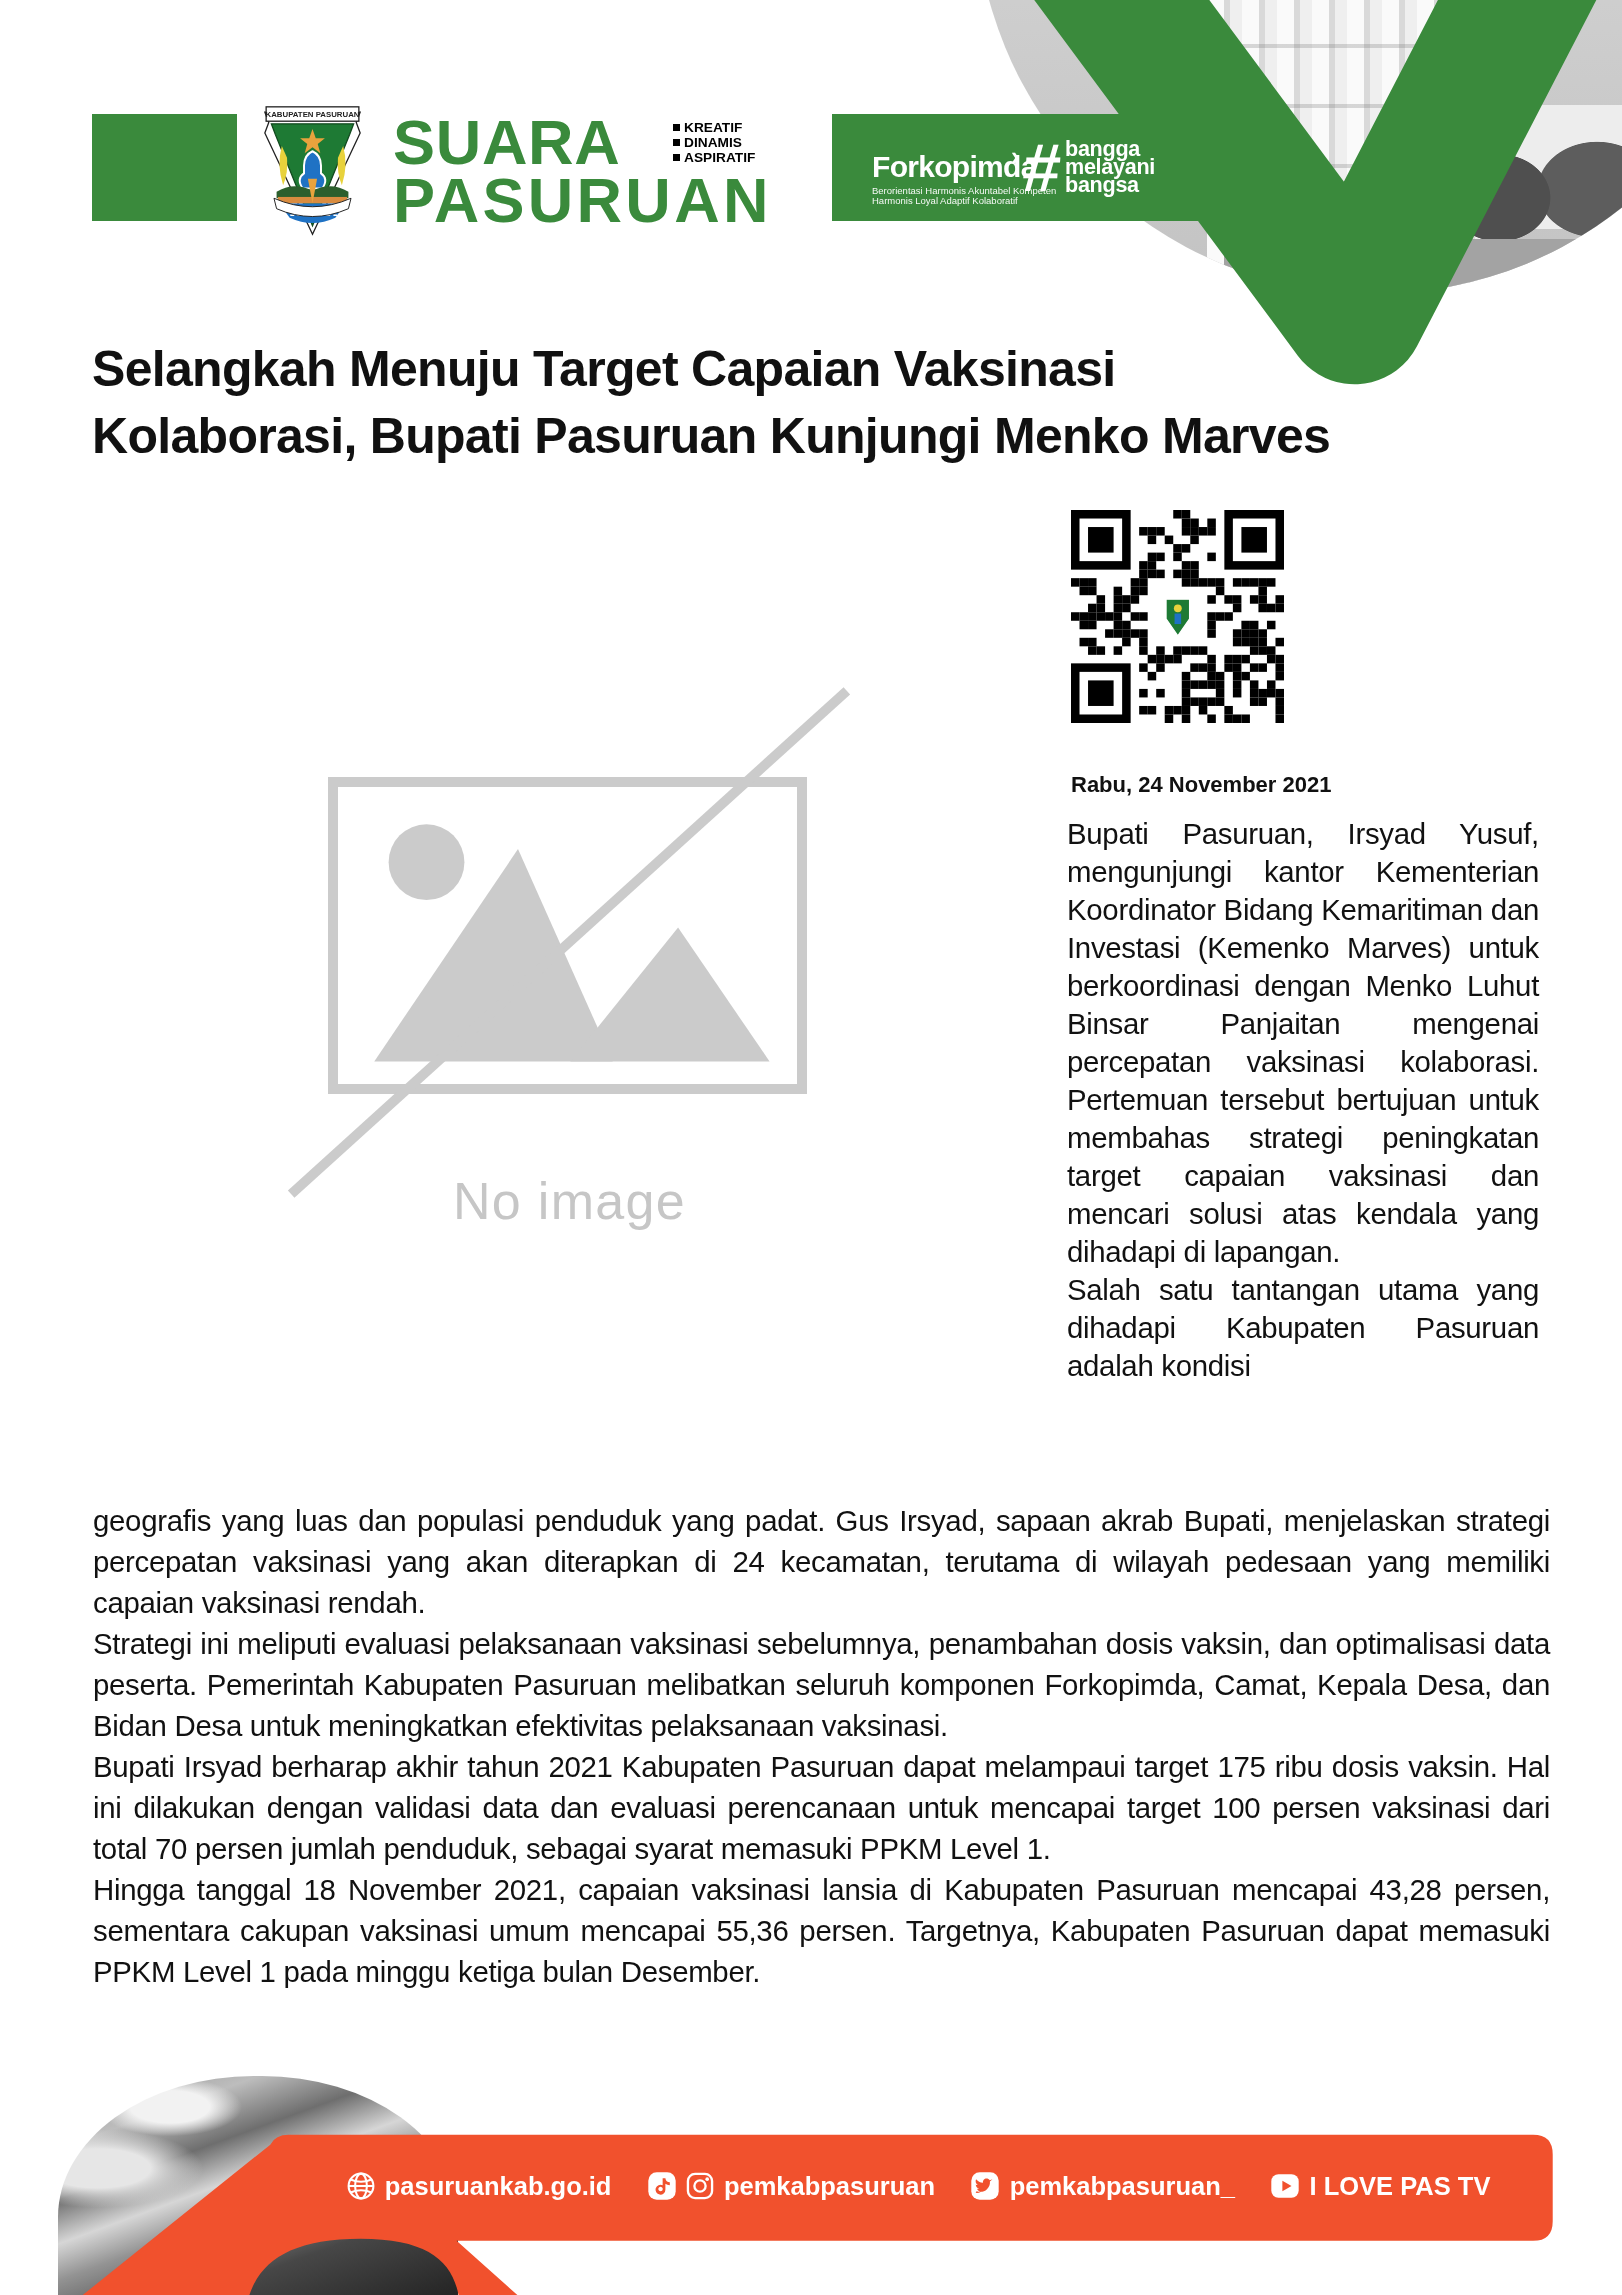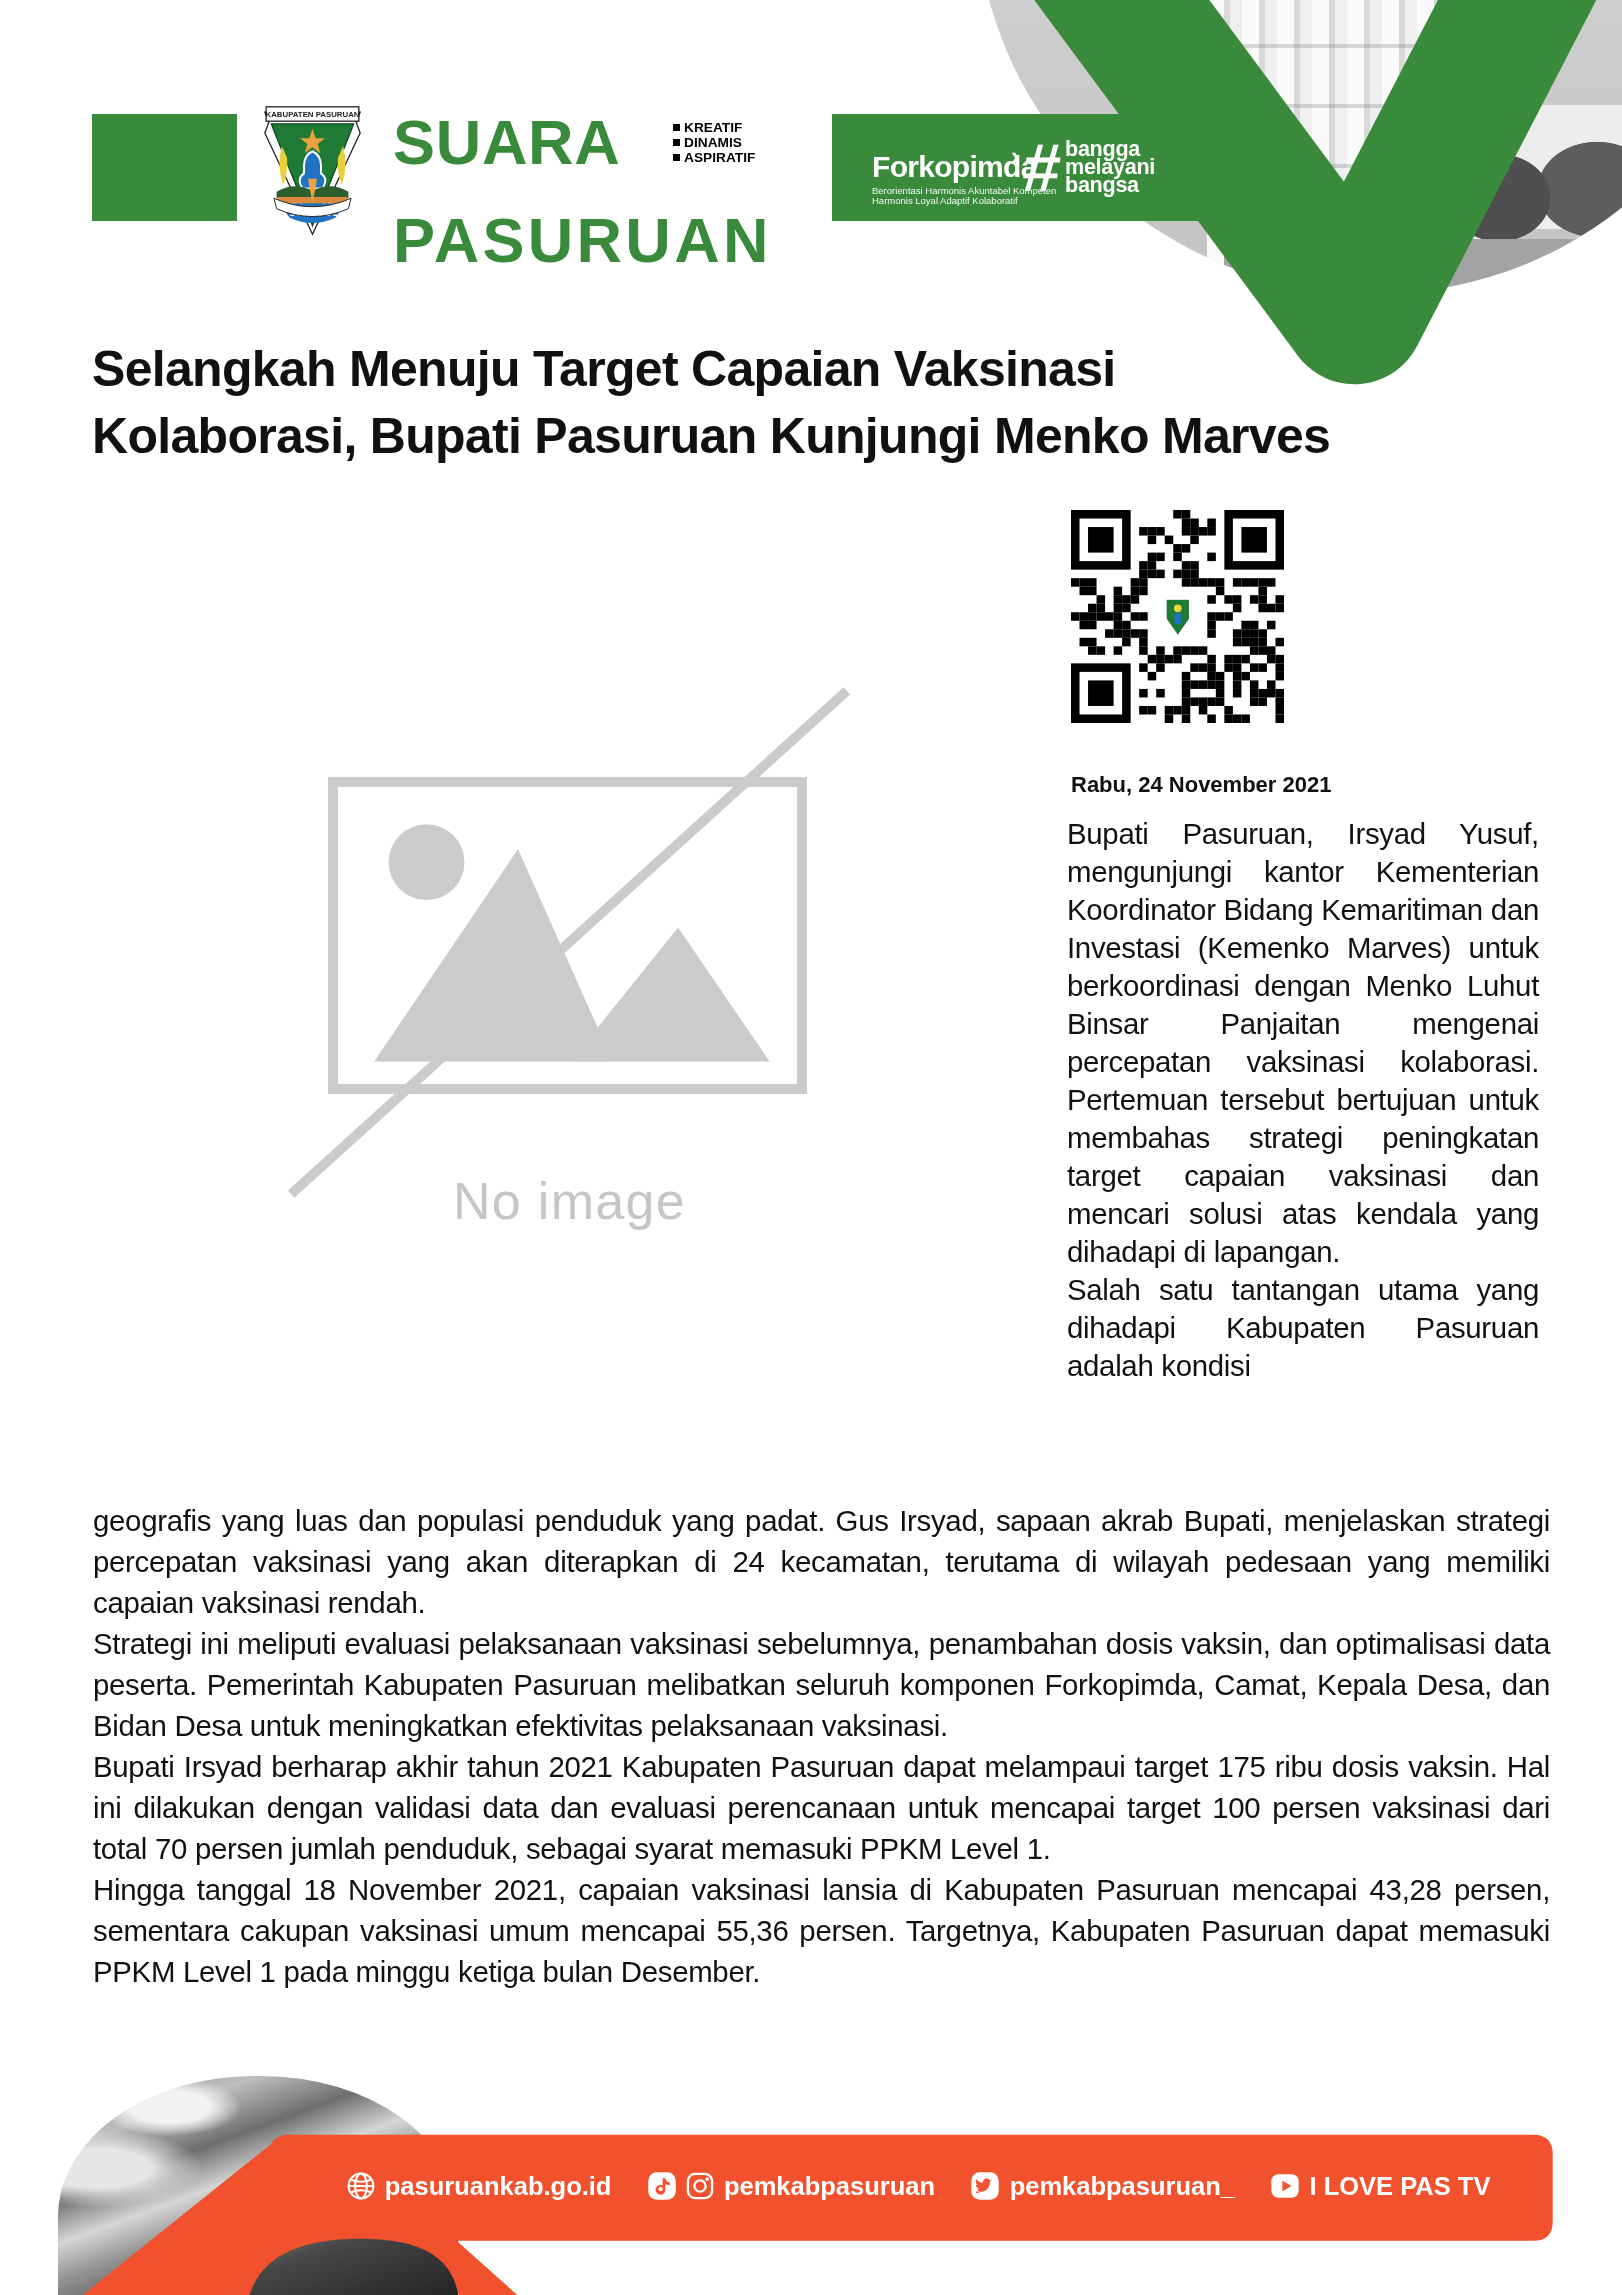--- a/index.html
+++ b/index.html
@@ -29,21 +29,21 @@
   .ph-ground{position:absolute;left:249px;top:743px;width:550px;height:59px;background:#a3a3a3;}
 
   .v-mark{position:absolute;left:0;top:0;}
   .green-rect{position:absolute;left:92px;top:114px;width:145px;height:107px;background:var(--green);}
   .green-band{position:absolute;left:832px;top:114px;width:422px;height:107px;background:var(--green);}
 
   .crest{position:absolute;left:257px;top:100px;}
 
   .brand{position:absolute;color:var(--green);font-weight:bold;line-height:1;}
   .brand-1{left:393px;top:111px;font-size:63px;letter-spacing:0.7px;}
-  .brand-2{left:393px;top:169px;font-size:63px;letter-spacing:3.3px;margin-top:40px;}
+  .brand-2{left:393px;top:169px;font-size:63px;letter-spacing:3.3px;}
 
   .tagline{position:absolute;left:673px;top:120px;}
   .tag-item{display:flex;align-items:center;height:15px;}
   .tag-sq{width:6.5px;height:6.5px;background:#000;margin-right:4.6px;flex:0 0 auto;}
   .tag-txt{font-size:13.7px;font-weight:bold;color:#000;letter-spacing:0;}
 
   .berakhlak{position:absolute;left:872px;top:152px;color:#fff;}
   .ber-title{font-size:30px;font-weight:bold;letter-spacing:-0.7px;line-height:1;}
   .ber-chev{position:absolute;left:139px;top:-10.5px;font-size:25px;font-weight:bold;}
   .ber-sub{font-size:9.5px;line-height:10px;opacity:.95;margin-top:3.9px;}

